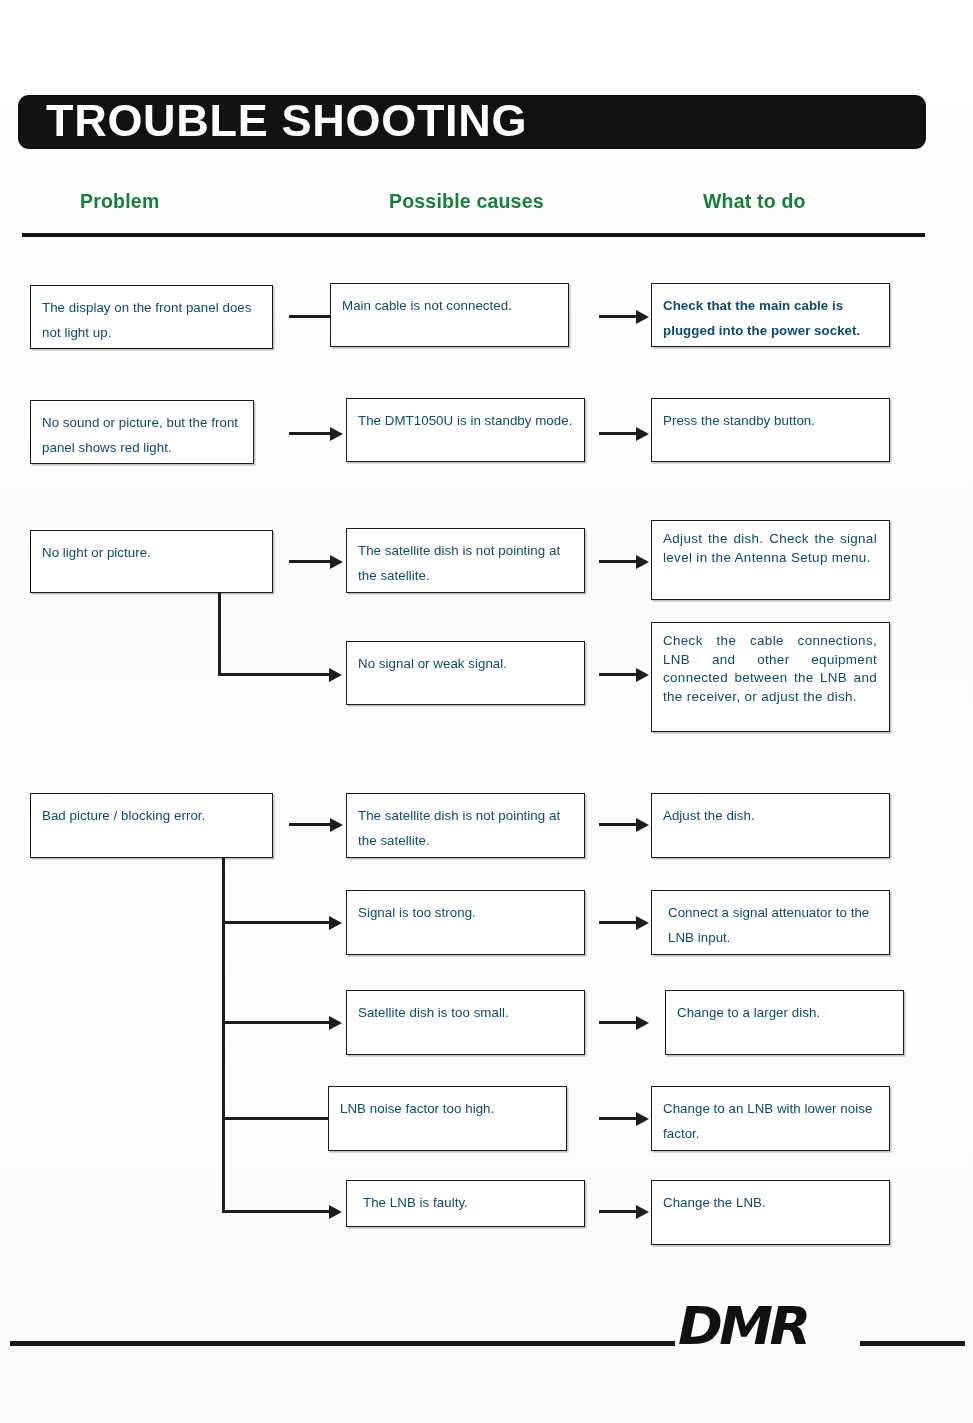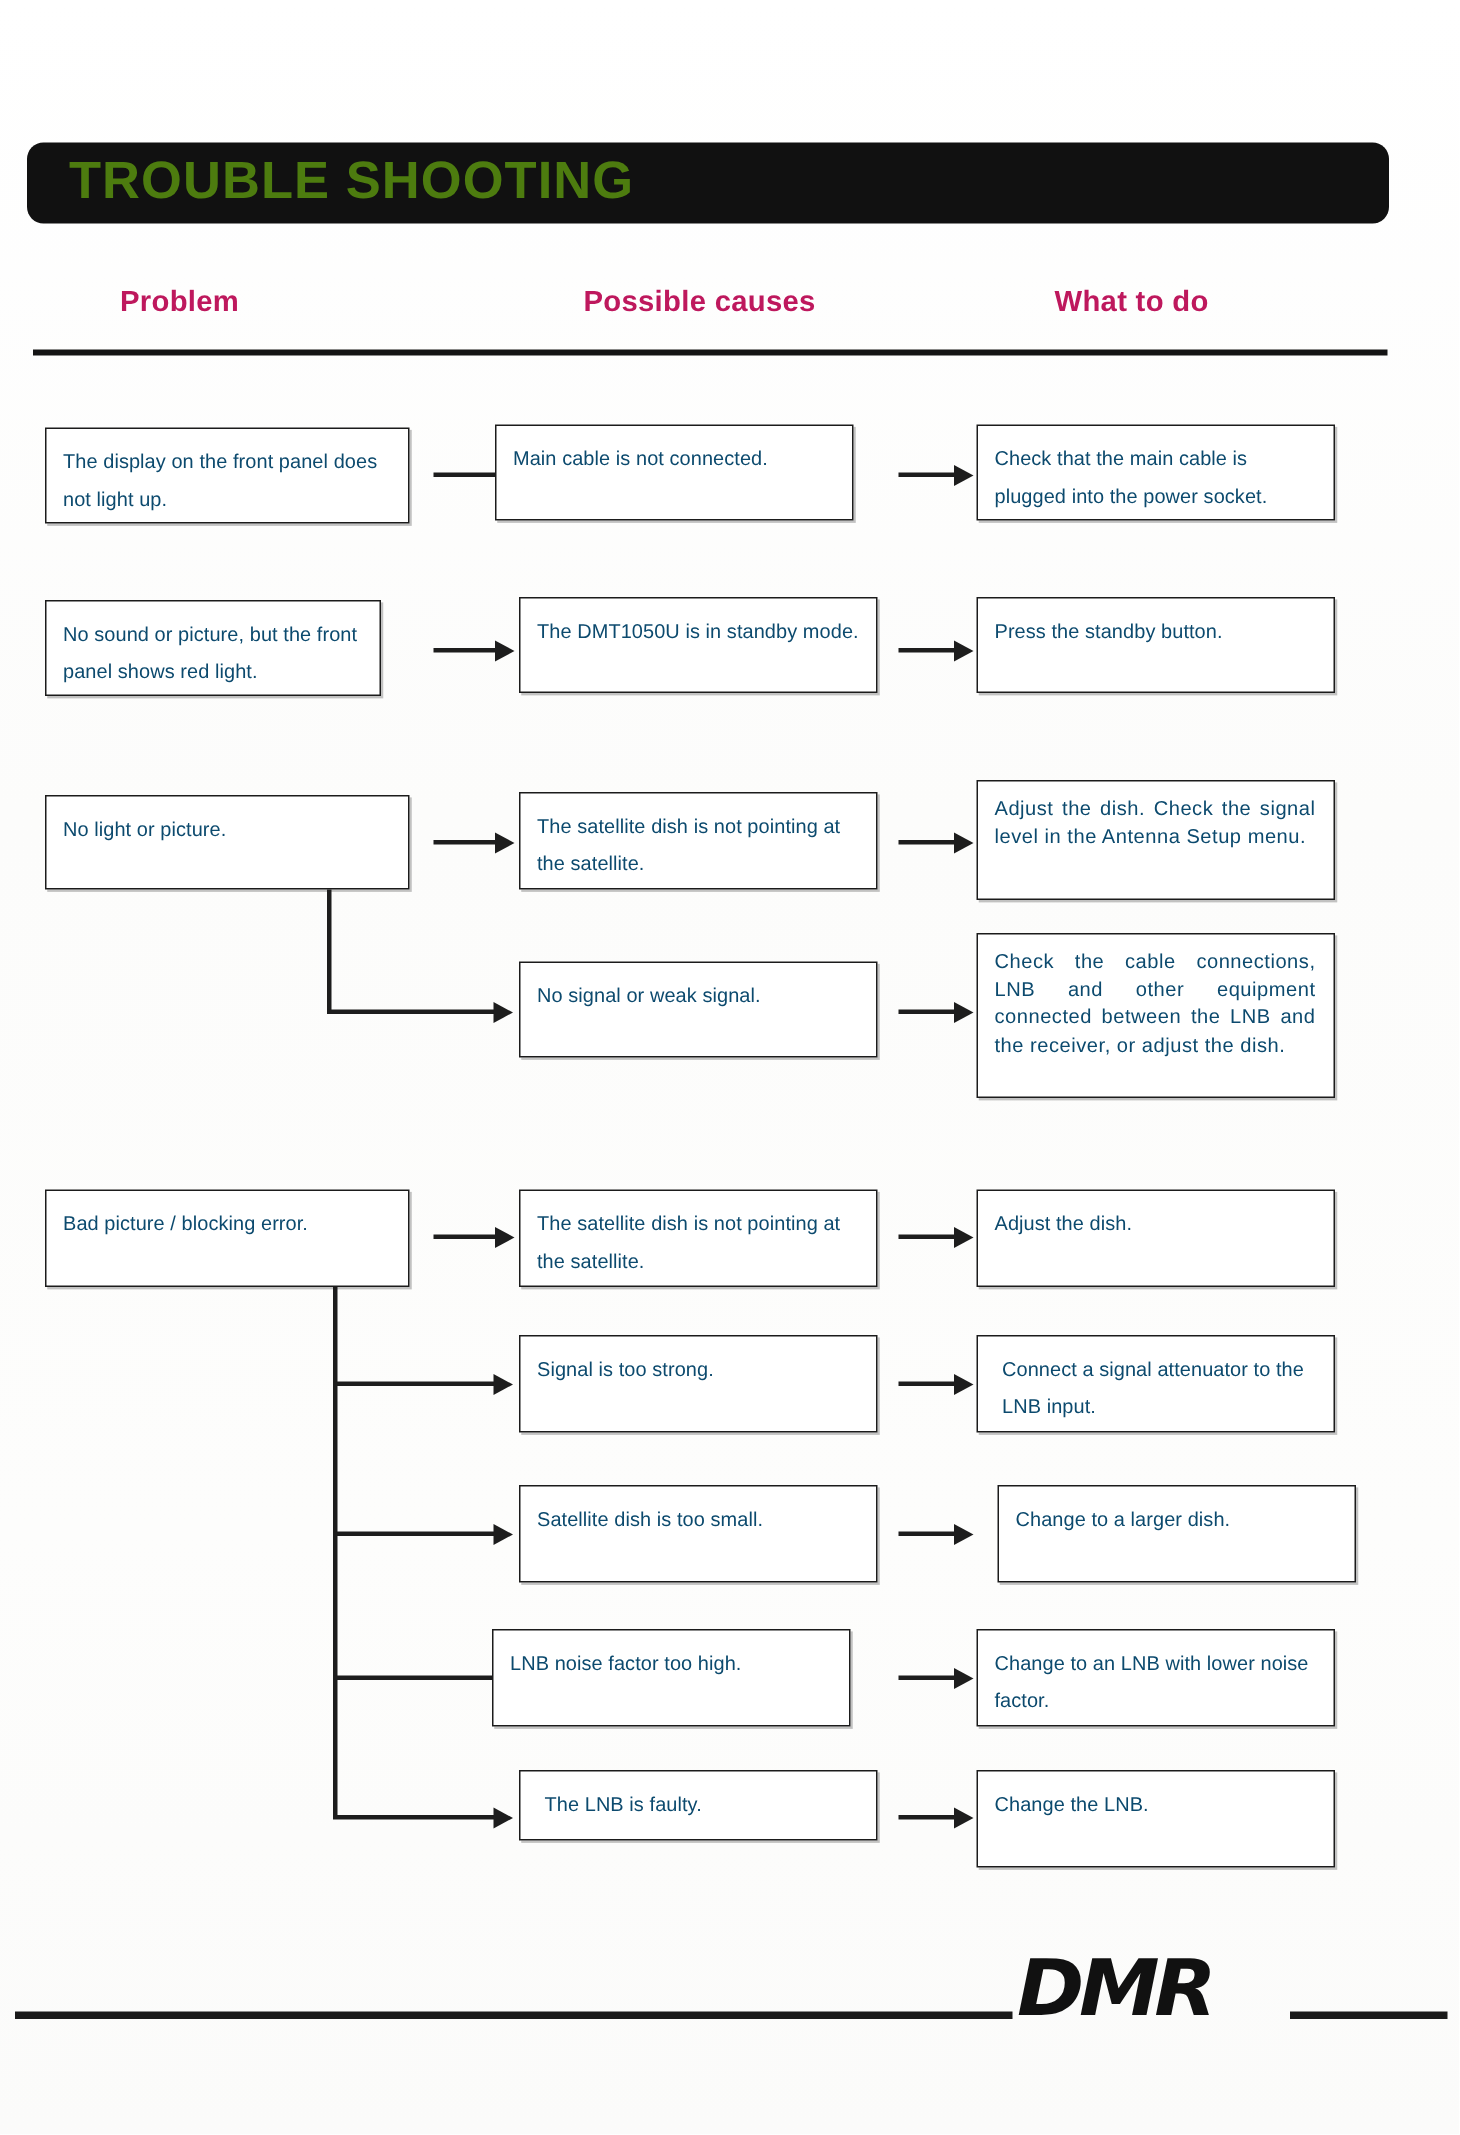--- a/index.html
+++ b/index.html
@@ -35,34 +35,34 @@
     left:18px; top:95px;
     width:908px; height:54px;
     background:#111111;
     border-radius:11px;
     z-index:2;
   }
   .title-banner .title-text{
     position:absolute;
     left:28px; top:50%;
     transform:translateY(-52%);
-    color:#4d7c0f;
-    font-size:35px;
+    color:#ffffff;
+    font-size:45px;
     font-weight:bold;
     letter-spacing:0.7px;
     white-space:nowrap;
     font-family:"Liberation Sans","DejaVu Sans",sans-serif;
   }
 
   
   .col-head{
     position:absolute;
     font-size:19.5px;
     font-weight:bold;
-    color:#be185d;
+    color:#15803d;
     white-space:nowrap;
     z-index:2;
     letter-spacing:0.2px;
   }
   .head-rule{
     position:absolute;
     left:22px; top:233px;
     width:903px; height:4px;
     background:#141414;
     z-index:2;
@@ -164,21 +164,21 @@
   <div class="head-rule"></div>
 
   <div class="fbox" style="left:30px;  top:285px; width:243px; height:64px;">
     <div class="txt">The display on the front panel does not light up.</div>
   </div>
   <div class="arrow" style="left:289px; top:315px; width:42px;"></div>
   <div class="fbox" style="left:330px; top:283px; width:239px; height:64px;">
     <div class="txt">Main cable is not connected.</div>
   </div>
   <div class="arrow" style="left:599px; top:315px; width:38px;"></div>
-  <div class="fbox" style="left:651px; top:283px; width:239px; height:64px;">
+  <div class="fbox" style="left:651px; top:283px; width:239px; height:64px;font-weight:bold;">
     <div class="txt">Check that the main cable is plugged into the power socket.</div>
   </div>
 
   <div class="fbox" style="left:30px;  top:400px; width:224px; height:64px;">
     <div class="txt">No sound or picture, but the front panel shows red light.</div>
   </div>
   <div class="arrow" style="left:289px; top:432px; width:42px;"></div>
   <div class="fbox" style="left:346px; top:398px; width:239px; height:64px;">
     <div class="txt">The DMT1050U is in standby mode.</div>
   </div>

